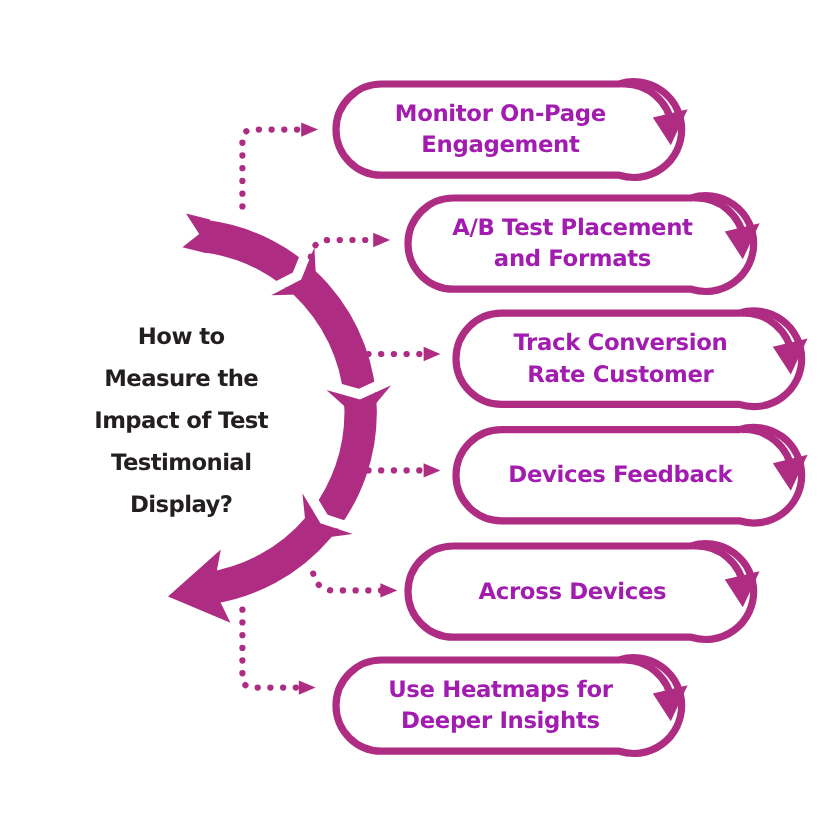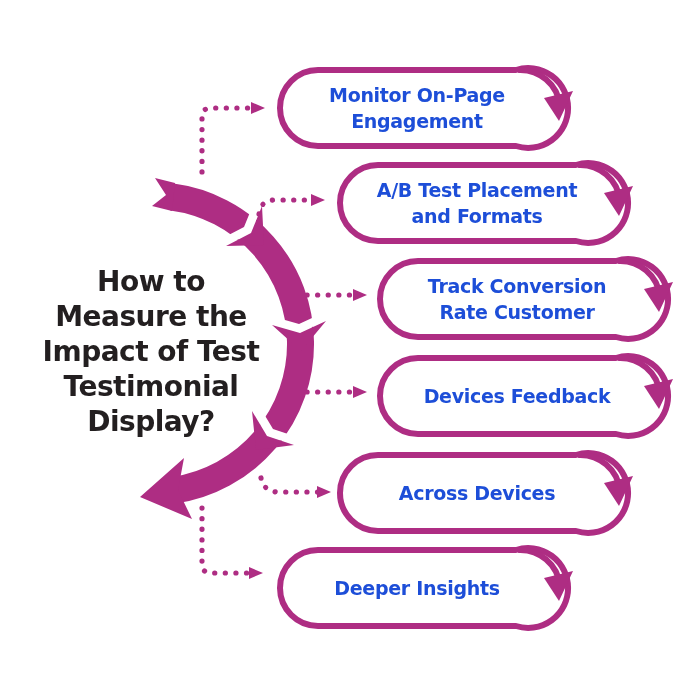--- a/index.html
+++ b/index.html
@@ -6,26 +6,26 @@
   .stage{
     position:relative;width:700px;height:700px;background:#ffffff;overflow:hidden;
     font-family:"DejaVu Sans", sans-serif;
   }
   .flow-svg{position:absolute;left:0;top:0;pointer-events:none;}
   .step-box{position:absolute;width:320px;height:88px;}
   .step-box svg{position:absolute;left:0;top:0;}
   .step-label{
     position:absolute;left:34px;top:0;width:222px;height:88px;
     display:flex;flex-direction:column;align-items:center;justify-content:center;
-    text-align:center;color:#1d4ed8;font-weight:bold;font-size:19px;line-height:26px;
+    text-align:center;color:#a21caf;font-weight:bold;font-size:19px;line-height:26px;
     letter-spacing:-0.3px;
   }
   .title-block{
     position:absolute;left:10px;top:264px;width:282px;
-    text-align:center;color:#231f20;font-weight:bold;font-size:28px;line-height:35px;
+    text-align:center;color:#231f20;font-weight:bold;font-size:19px;line-height:35px;
     letter-spacing:-0.5px;
   }
   .title-block span{display:block;}
 </style>
 </head>
 <body>
 
 <div class="stage">
 
   <svg class="flow-svg" width="700" height="700" viewBox="0 0 700 700">
@@ -126,17 +126,18 @@
     <div class="step-label">
       <span>Across Devices</span>
     </div>
   </div>
 
   <div class="step-box" style="left:272px;top:544px;">
     <svg width="320" height="88" viewBox="0 0 320 88">
         <use href="#boxShape"></use>
       </svg>
     <div class="step-label">
+      <span>Use Heatmaps for</span>
       <span>Deeper Insights</span>
     </div>
   </div>
 
 </div>
 
 </body></html>

